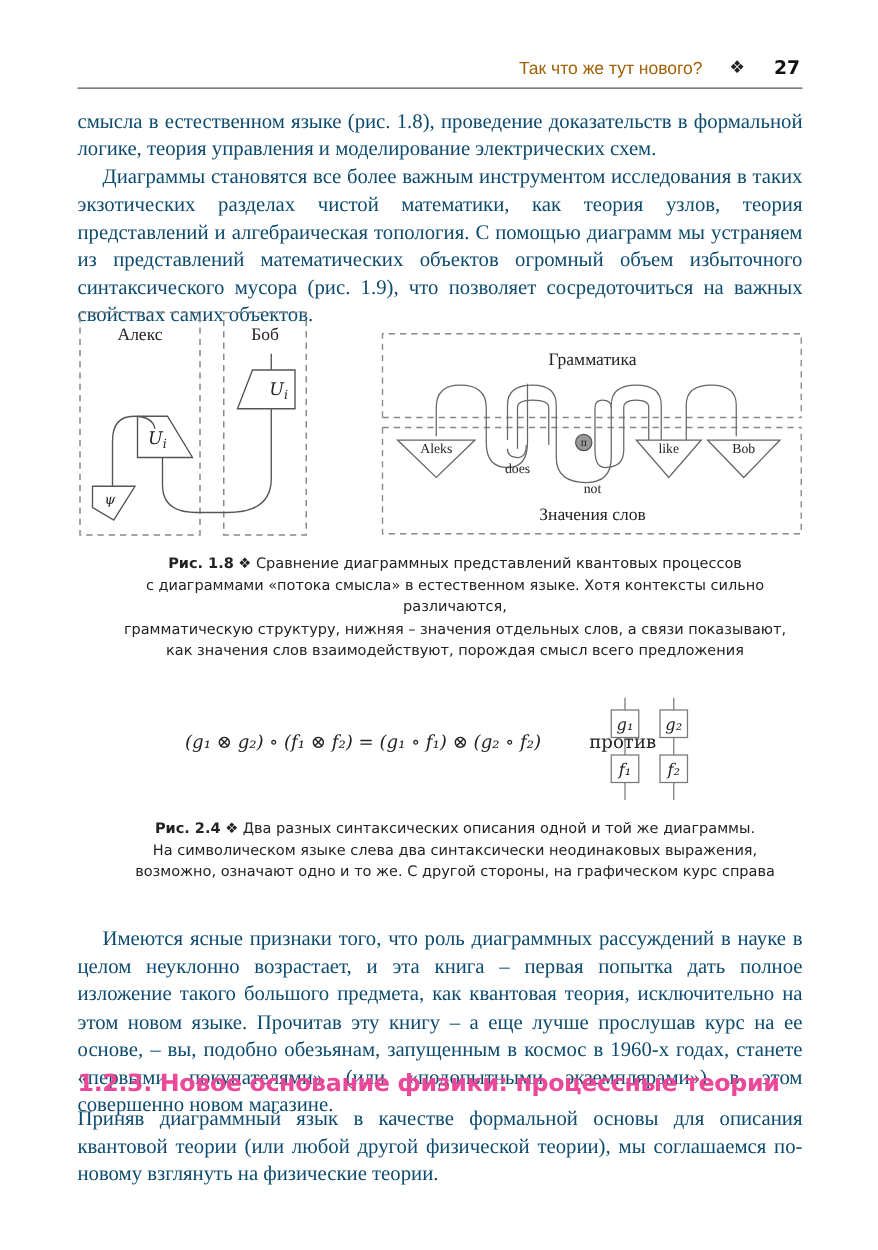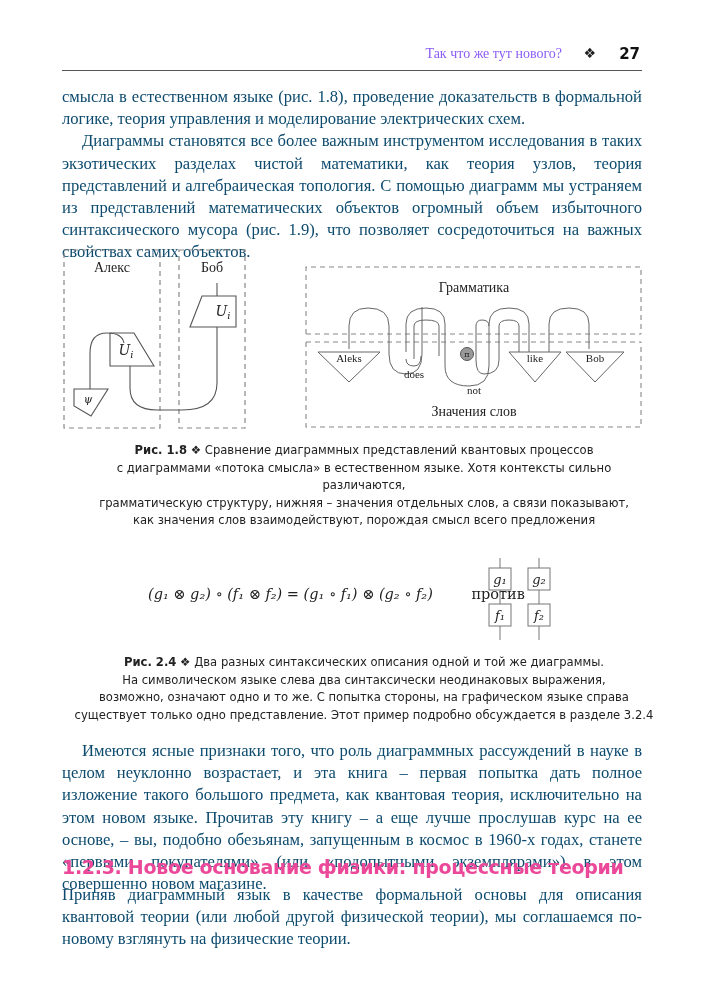--- a/index.html
+++ b/index.html
@@ -1,18 +1,18 @@
 <!DOCTYPE html>
 <html><head>
 <meta charset="utf-8">
 <style>
   html, body { margin:0; padding:0; background:#fff; }
   body { width:702px; height:1000px; position:relative; overflow:hidden; color:#1a1a1a; }
   .header { position:absolute; left:62px; top:44px; width:580px; height:26px; border-bottom:1.5px solid #555; }
-  .header .runhead { position:absolute; right:80px; top:2px; font-family:Liberation Serif, serif; font-size:14px; color:#8b5cf6; }
+  .header .runhead { position:absolute; right:80px; top:2px; font-family:Liberation Sans, sans-serif; font-size:14px; color:#a16207; }
   .header .orn { position:absolute; right:46px; top:1px; font-size:14px; color:#222; }
   .header .pnum { position:absolute; right:2px; top:1px; font-family:"DejaVu Sans", sans-serif; font-weight:bold; font-size:15px; color:#111; }
   .body-text { position:absolute; left:62px; width:580px; font-family:"Liberation Serif", serif; font-size:16.6px; line-height:22.2px; text-align:justify; color:#0c4a6e; }
   .body-text p { margin:0; }
   .indent { text-indent:20px; }
   .fig { position:absolute; }
   .caption { position:absolute; left:74px; width:580px; text-align:center; font-family:"DejaVu Sans", sans-serif; font-size:11.6px; line-height:17.6px; color:#222; }
   .caption b { font-weight:bold; }
   .section-h { position:absolute; left:62px; top:856px; font-family:"DejaVu Sans", sans-serif; font-weight:bold; font-size:19px; letter-spacing:-0.3px; color:#ec4899; }
   .eq { position:absolute; left:148px; top:586px; font-family:"DejaVu Serif", serif; font-size:14.5px; color:#222; font-style:italic; }
@@ -122,22 +122,21 @@
     <text x="18" y="26">g₁</text>
     <text x="57" y="26">g₂</text>
     <text x="18" y="62">f₁</text>
     <text x="57" y="62">f₂</text>
   </g>
 </svg>
 
 <div class="caption" style="top:654px;">
   <div><b>Рис. 2.4</b> <span>❖</span> <span>Два разных синтаксических описания одной и той же диаграммы.</span></div>
   <div>На символическом языке слева два синтаксически неодинаковых выражения,</div>
-  <div>возможно, означают одно и то же. С попытка стороны, на графическом языке справа</div>
-  <div>существует только одно представление. Этот пример подробно обсуждается в разделе 3.2.4</div>
+  <div>возможно, означают одно и то же. С другой стороны, на графическом курс справа</div>
 </div>
 
 <div class="body-text" style="top:740px;">
   <p class="indent">Имеются ясные признаки того, что роль диаграммных рассуждений в науке в целом неуклонно возрастает, и эта книга – первая попытка дать полное изложение такого большого предмета, как квантовая теория, исключительно на этом новом языке. Прочитав эту книгу – а еще лучше прослушав курс на ее основе, – вы, подобно обезьянам, запущенным в космос в 1960-х годах, станете «первыми покупателями» (или «подопытными экземплярами») в этом совершенно новом магазине.</p>
 </div>
 
 <div class="section-h">1.2.3. Новое основание физики: процессные теории</div>
 
 <div class="body-text" style="top:884px;">
   <p>Приняв диаграммный язык в качестве формальной основы для описания квантовой теории (или любой другой физической теории), мы соглашаемся по-новому взглянуть на физические теории.</p>

